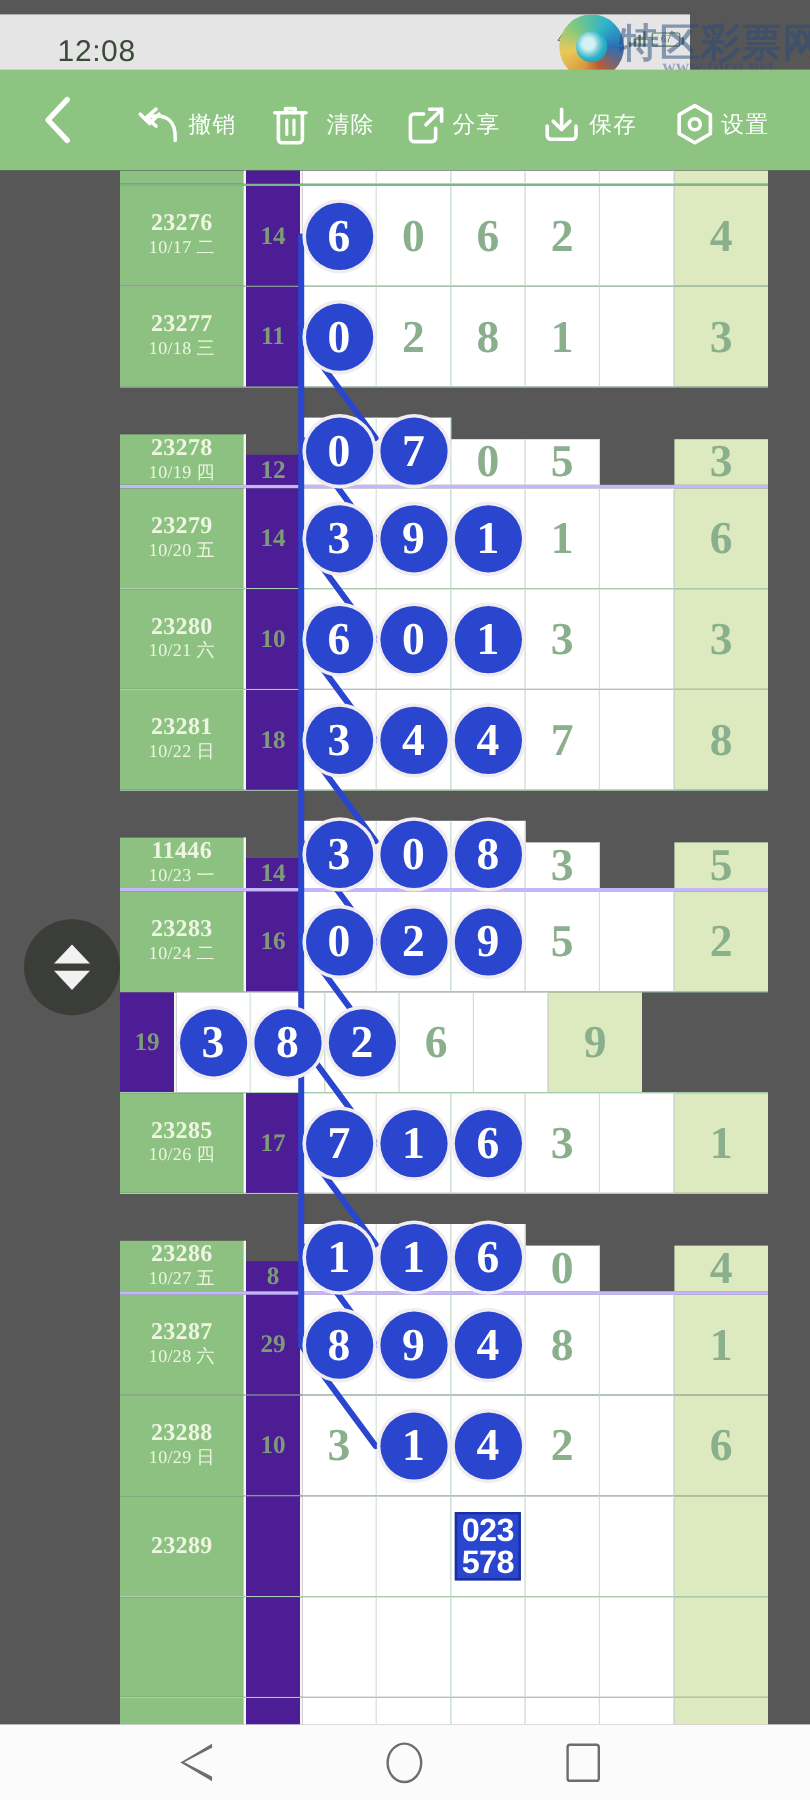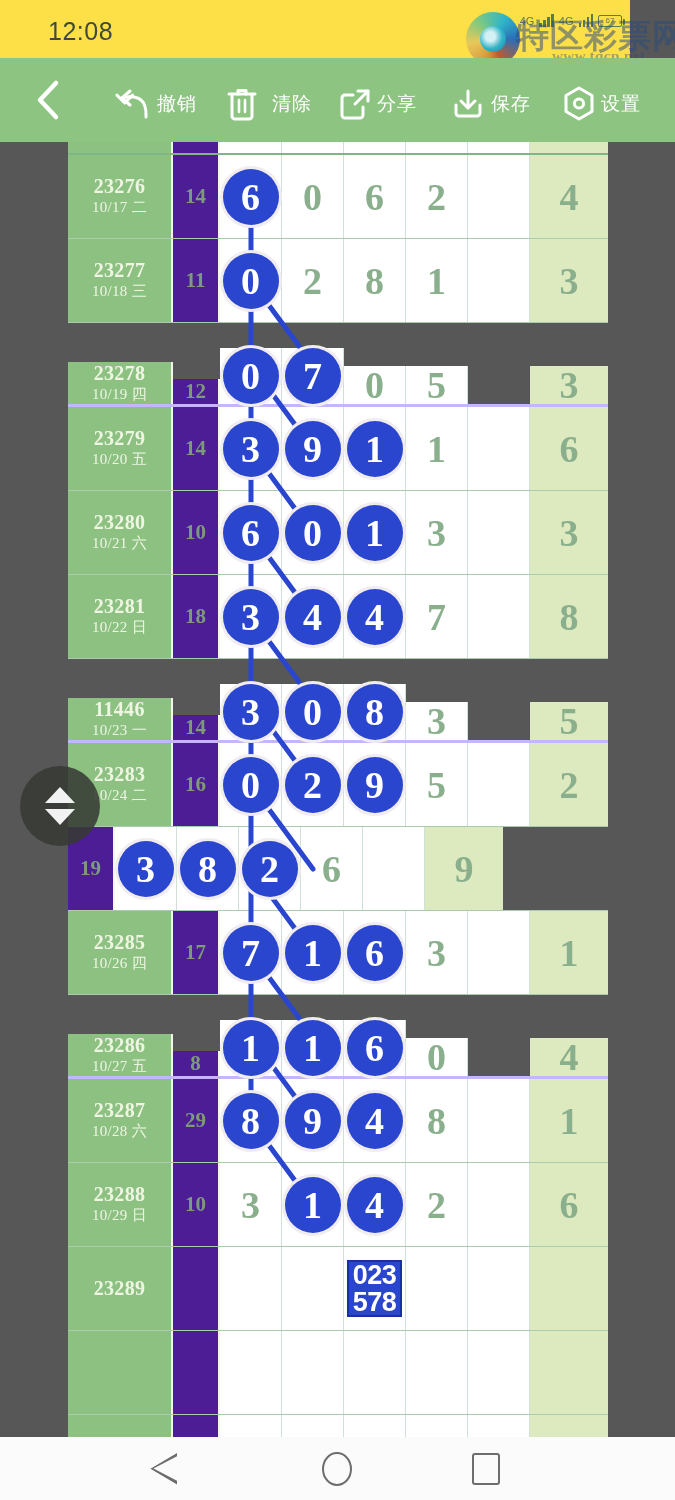--- a/index.html
+++ b/index.html
@@ -5,22 +5,22 @@
   * { margin:0; padding:0; box-sizing:border-box; }
   html,body { width:675px; height:1500px; overflow:hidden; }
   body {
     font-family:"Liberation Serif", serif;
     background:#575757;
     position:relative;
   }
 
   
   #status-bar{
-    position:absolute; left:0; top:0; width:630px; height:58px;
-    background:#fde047;
+    position:absolute; left:0; top:12px; width:575px; height:58px;
+    background:#e5e5e5;
   }
   #status-time{
     position:absolute; left:48px; top:17px;
     font-family:"Liberation Sans", sans-serif;
     font-size:25px; color:#3d4a3a; letter-spacing:0.5px;
   }
   #status-right{
     position:absolute; right:8px; top:14px;
     display:flex; align-items:center; gap:5px;
     font-family:"Liberation Sans", sans-serif;
@@ -100,20 +100,21 @@
   #board{
     position:absolute; left:0; top:142px; width:675px; height:1295px;
     background:#575757; overflow:hidden;
   }
   #grid{
     position:absolute; left:68px; top:0; width:540px;
   }
   .row{
     display:flex; width:540px; height:84px;
     border-bottom:1px solid #a9ccb0;
+    margin-left:32px;
   }
   .row.thick{ border-bottom:3px solid #c4b5fd;align-items:flex-end; }
   .row.partial-top{ height:13px; border-bottom:2px solid #7eb589;}
   .row.partial-bot{ height:48px; }
 
   .c-issue{
     width:105px; background:#8cc182;
     display:flex; flex-direction:column; align-items:center; justify-content:center;
     border-right:2px solid #f3f6ec;
   }

